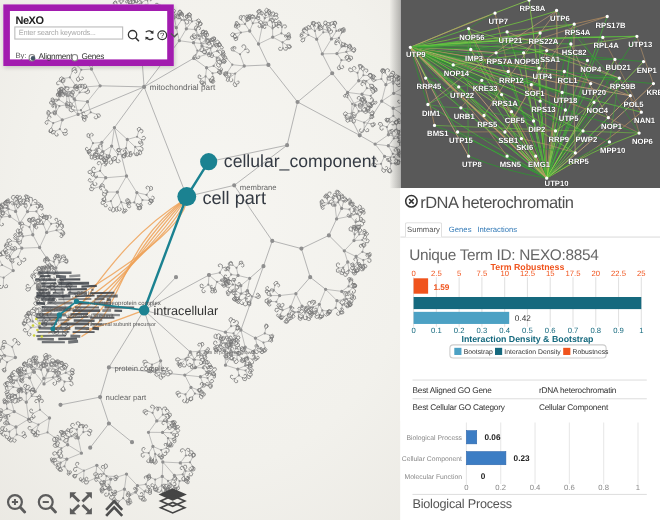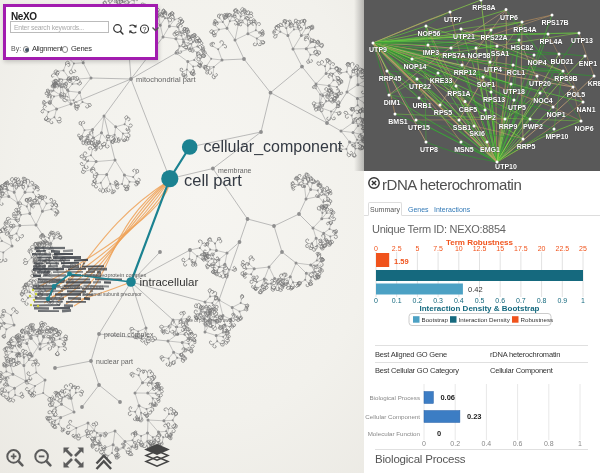--- a/index.html
+++ b/index.html
@@ -1,31 +1,31 @@
 <!DOCTYPE html>
 <html><head><meta charset="utf-8"><style>
 *{margin:0;padding:0;box-sizing:border-box}
 body{width:600px;height:473px;overflow:hidden;font-family:"Liberation Sans",sans-serif;background:#fff}
 #app{position:relative;width:600px;height:473px}
 #panelshadow{position:absolute;left:354px;top:0;width:10px;height:171px;background:linear-gradient(to right,rgba(0,0,0,0),rgba(0,0,0,0.25))}
-#search{position:absolute;left:3px;top:4px;width:155px;height:56px;background:#fff;border:3px solid #a21caf;box-shadow:1px 2px 4px rgba(0,0,0,.18)}
+#search{position:absolute;left:3px;top:4px;width:155px;height:56px;background:#fff;border:6px solid #a21caf;box-shadow:1px 2px 4px rgba(0,0,0,.18)}
 #search .t{position:absolute;left:5px;top:4px;font-size:10px;font-weight:bold;color:#222;letter-spacing:-0.4px}
 #search .inp{position:absolute;left:4px;top:14px;width:99px;height:12px;border:1px solid #bbb;background:#fff;font-size:6.8px;letter-spacing:-0.2px;color:#aaa;line-height:11px;padding-left:3px}
 #search .by{position:absolute;left:5px;top:37.5px;font-size:7px;color:#555}
 #search .kw{position:absolute;left:26px;top:36.5px;font-size:7.5px;letter-spacing:-0.3px;color:#333}
 #search .gn{position:absolute;left:65px;top:36.5px;font-size:7.5px;letter-spacing:-0.3px;color:#333}
 .radio{position:absolute;width:6.5px;height:6.5px;border:1px solid #888;border-radius:50%;background:#fff}
 .radio.sel::after{content:'';position:absolute;left:1px;top:1px;width:4px;height:4px;border-radius:50%;background:#456}
 #detail{position:absolute;left:364px;top:171px;width:236px;height:212px;background:#fff}
 #detail .title{position:absolute;left:18px;top:5px;font-size:15px;color:#4f4f4f;letter-spacing:-0.45px}
 #detail .tabs{position:absolute;left:0;top:31px;width:236px;height:14px;border-bottom:1px solid #ddd}
 #detail .tab1{position:absolute;left:4px;top:0;width:34px;height:14px;border:1px solid #ddd;border-bottom:1px solid #fff;background:#fff;border-radius:2px 2px 0 0;font-size:7px;color:#555;text-align:center;line-height:13px}
 #detail .tab2{position:absolute;left:44px;top:4px;font-size:7px;color:#337ab7}
 #detail .tab3{position:absolute;left:70px;top:4px;font-size:7px;color:#337ab7}
-#detail .uid{position:absolute;left:8px;top:51.5px;font-size:11px;letter-spacing:-0.3px;color:#666}
+#detail .uid{position:absolute;left:8px;top:51.5px;font-size:14px;letter-spacing:-0.3px;color:#666}
 #detail .goh{position:absolute;left:11px;font-size:11.5px;letter-spacing:-0.2px;color:#555}
 #detail .hr{position:absolute;left:11px;width:213px;height:1px;background:#e0e0e0}
 #detail .cell{position:absolute;font-size:7.5px;letter-spacing:-0.2px;color:#333}
 </style></head><body>
 <div id="app">
 <svg width="364" height="473" viewBox="0 0 364 473" style="position:absolute;left:0;top:0">
       <defs>
         <radialGradient id="bgg" cx="55%" cy="40%" r="90%">
           <stop offset="0%" stop-color="#f6f5f1"></stop>
           <stop offset="55%" stop-color="#f2f1ec"></stop>

